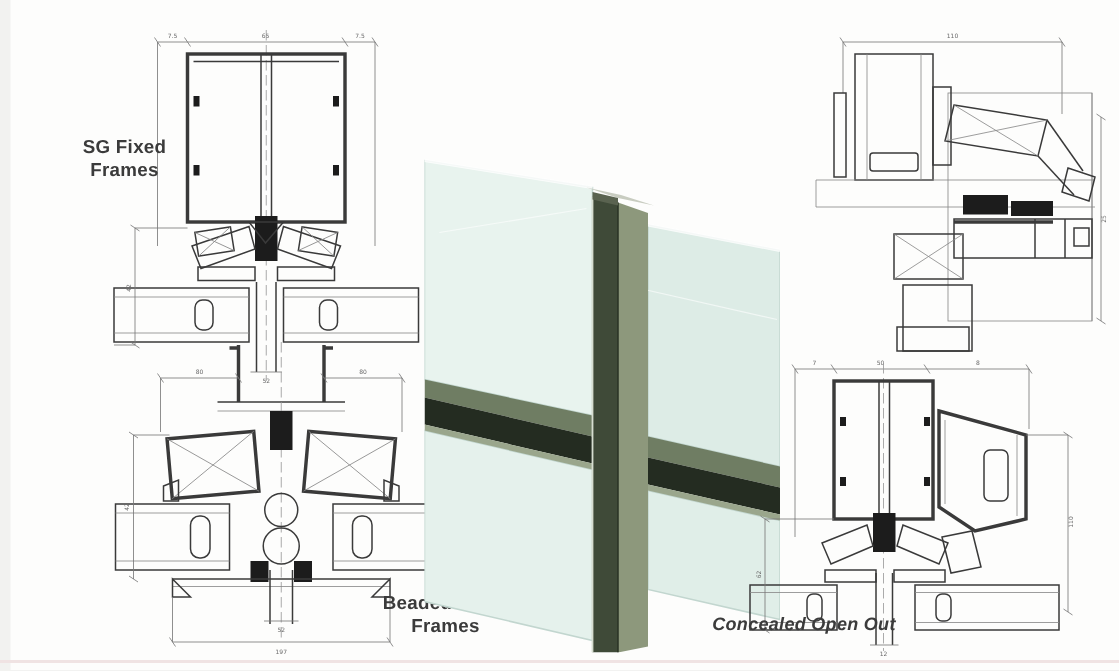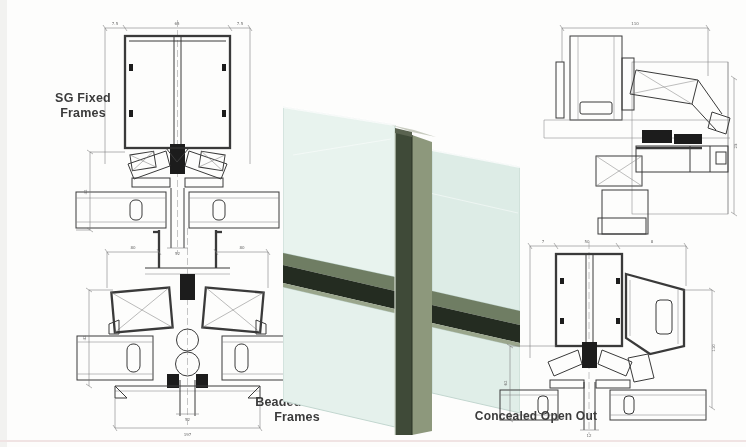--- a/index.html
+++ b/index.html
@@ -11,21 +11,21 @@
   .edge-strip-left{position:absolute;left:0;top:0;width:7px;height:447px;background:#f2f2f0;}
   .edge-line-bottom{position:absolute;left:0;top:440px;width:746px;height:2px;background:#f0e3e3;}
   .fig{position:absolute;}
   .fig svg{display:block;}
   .caption{
     position:absolute;color:#3b3b3b;font-weight:bold;
     font-size:12.5px;line-height:1.18;text-align:center;letter-spacing:.2px;
   }
   .cap-sg{left:42px;top:91px;width:82px;}
   .cap-beaded{left:245px;top:395px;width:104px;}
-  .cap-concealed{left:470px;top:409px;width:132px;font-size:12px;}
+  .cap-concealed{left:470px;top:409px;width:132px;font-size:12px;font-style:italic;}
   
   .ln  {stroke:#3a3a3a;stroke-width:1;fill:none;}
   .lnT {stroke:#3a3a3a;stroke-width:2.3;fill:none;}
   .lnF {stroke:#888;stroke-width:.55;fill:none;}
   .dim {stroke:#777;stroke-width:.55;fill:none;}
   .cl  {stroke:#999;stroke-width:.55;stroke-dasharray:7 3;fill:none;}
   .dk  {fill:#1c1c1c;stroke:none;}
   .dimtxt{font-family:"DejaVu Sans",sans-serif;font-size:4px;fill:#6a6a6a;}
 </style>
 </head>

